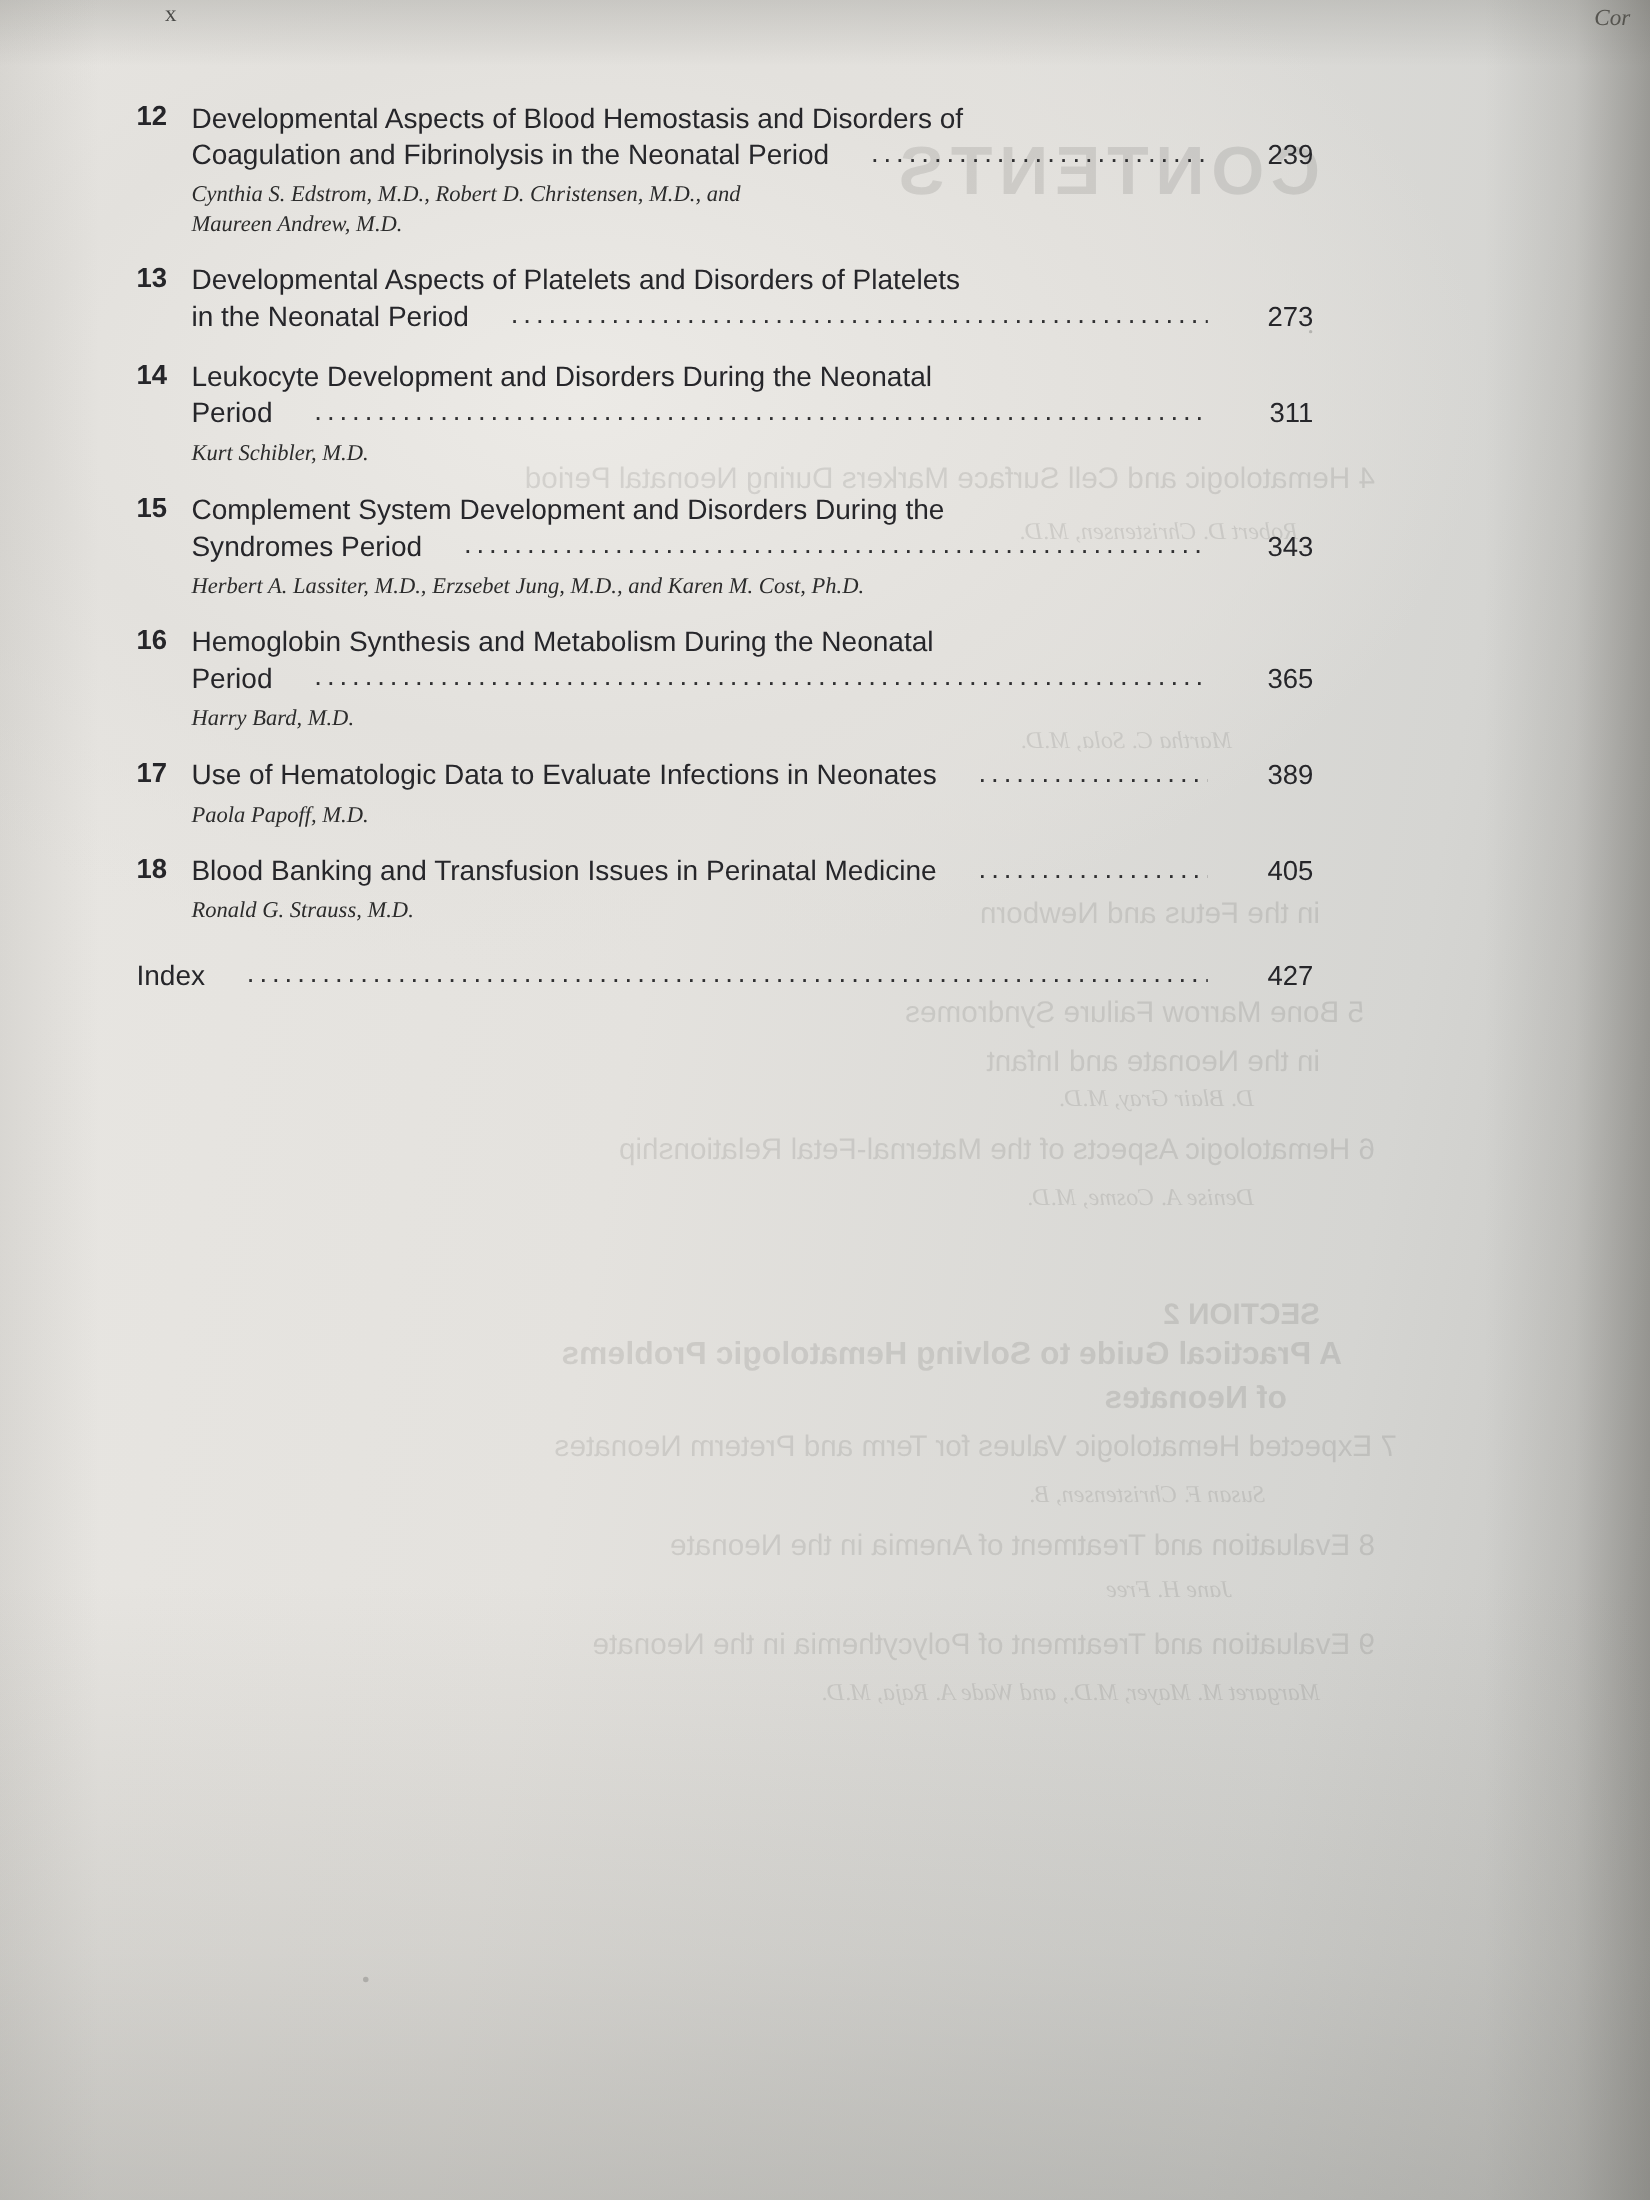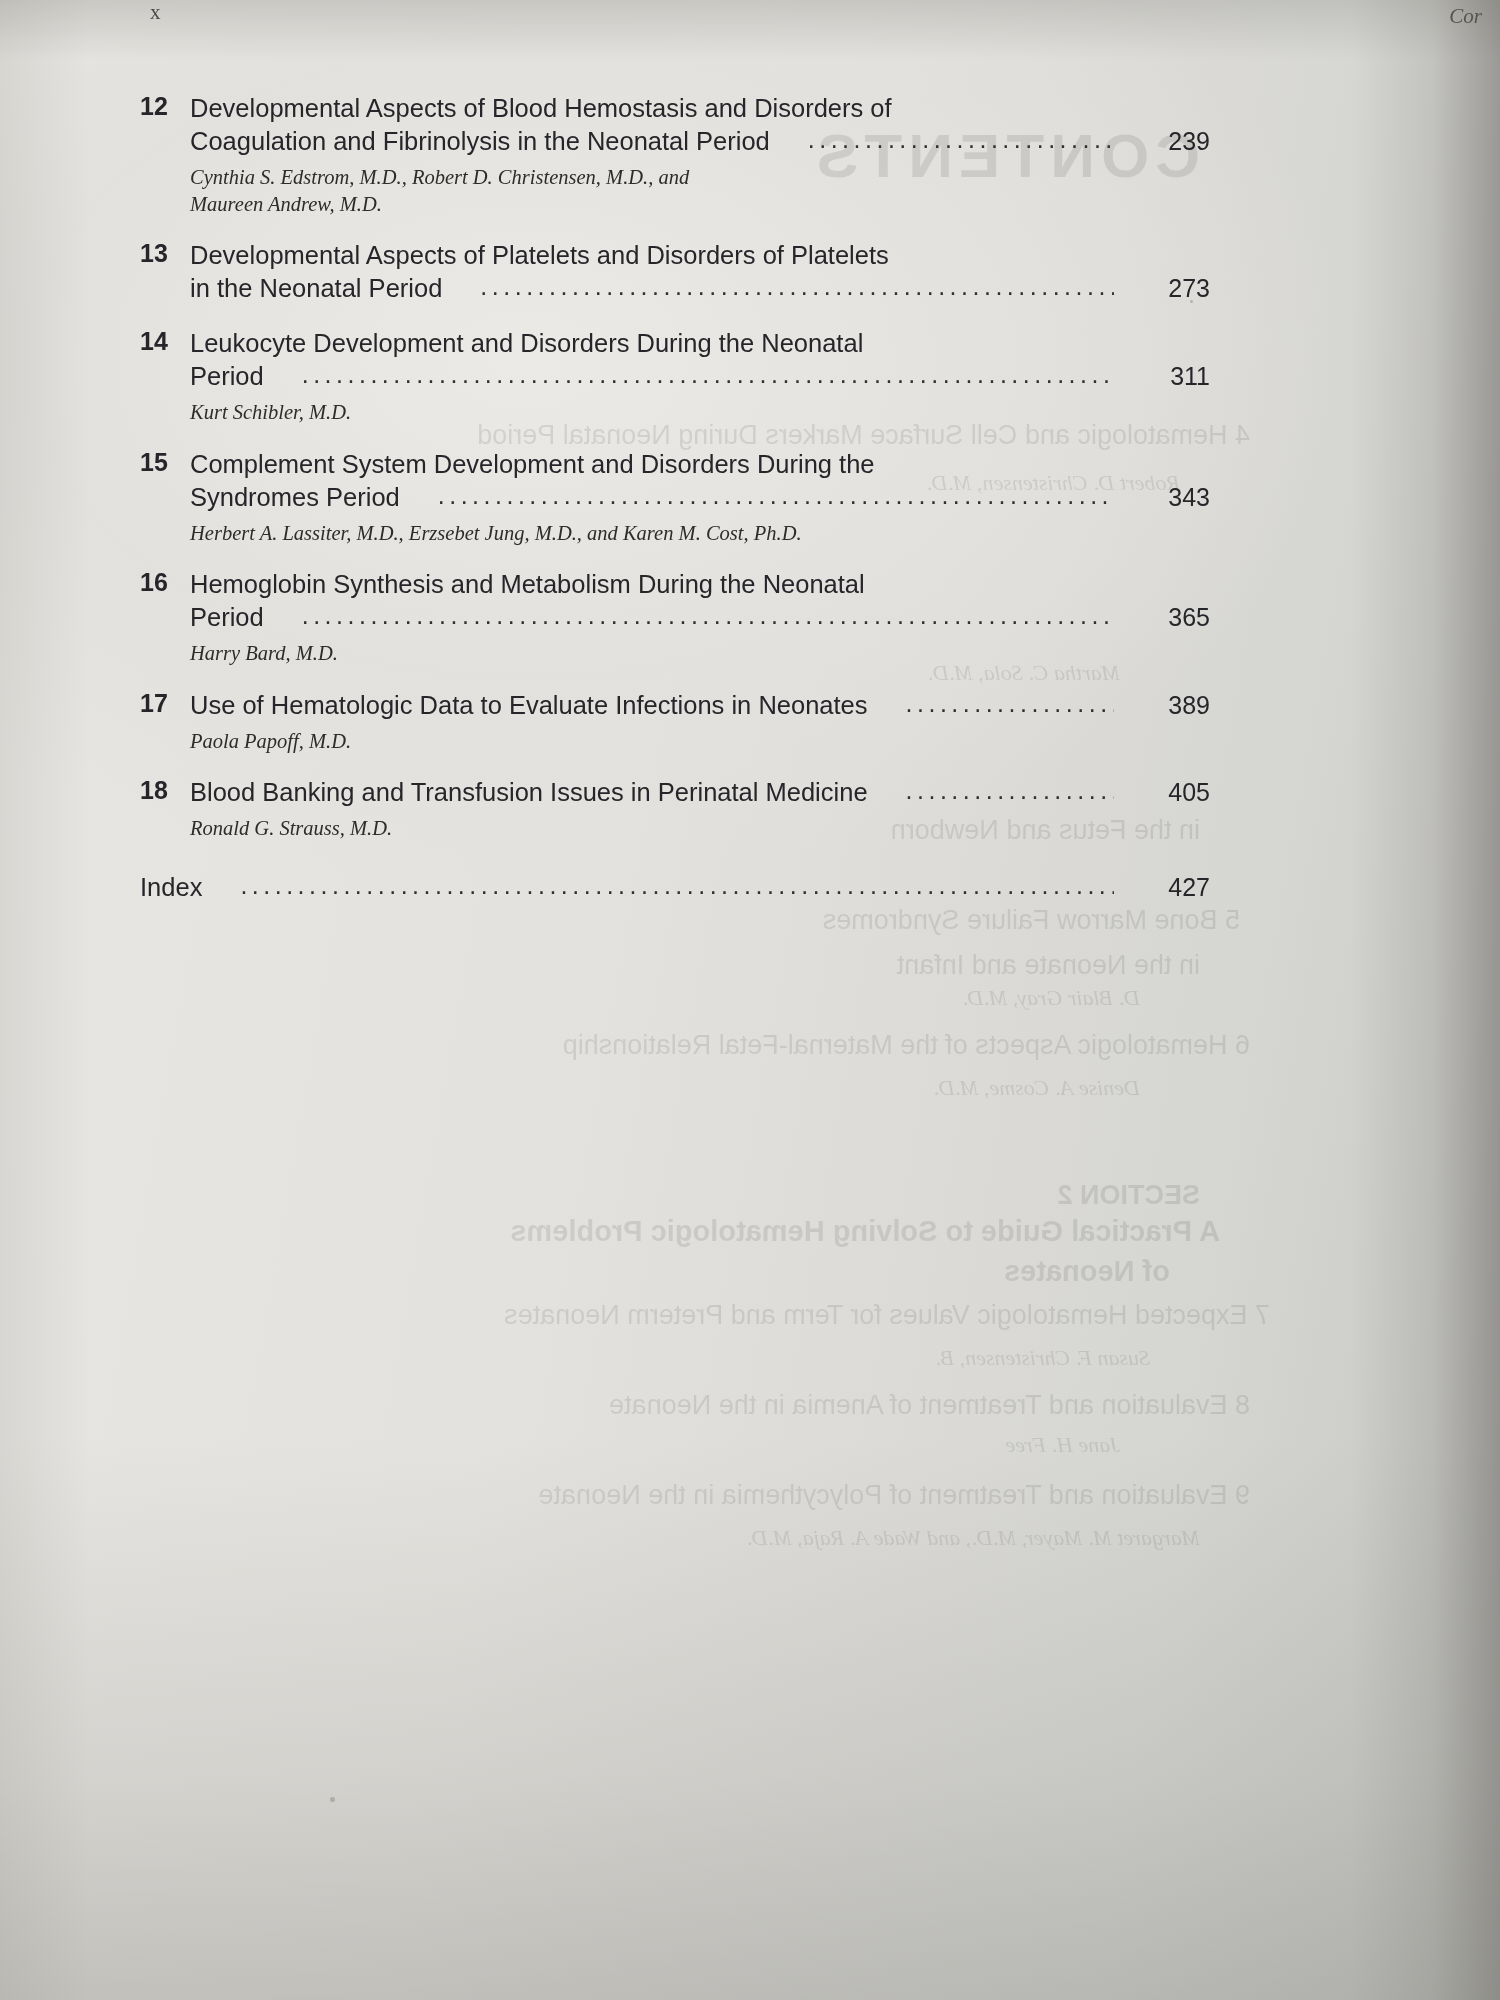--- a/index.html
+++ b/index.html
@@ -90,21 +90,21 @@
     top: 4px;
     font-family: "Liberation Serif", serif;
     font-style: italic;
     font-size: 21px;
     color: #55544f;
   }
 
   
   .toc {
     position: absolute;
-    left: 140px;
+    left: 124px;
     top: 80px;
     width: 1070px;
   }
   .entry {
     position: relative;
     margin-bottom: 22px;
   }
   .entry-head {
     position: relative;
     padding-left: 50px;

